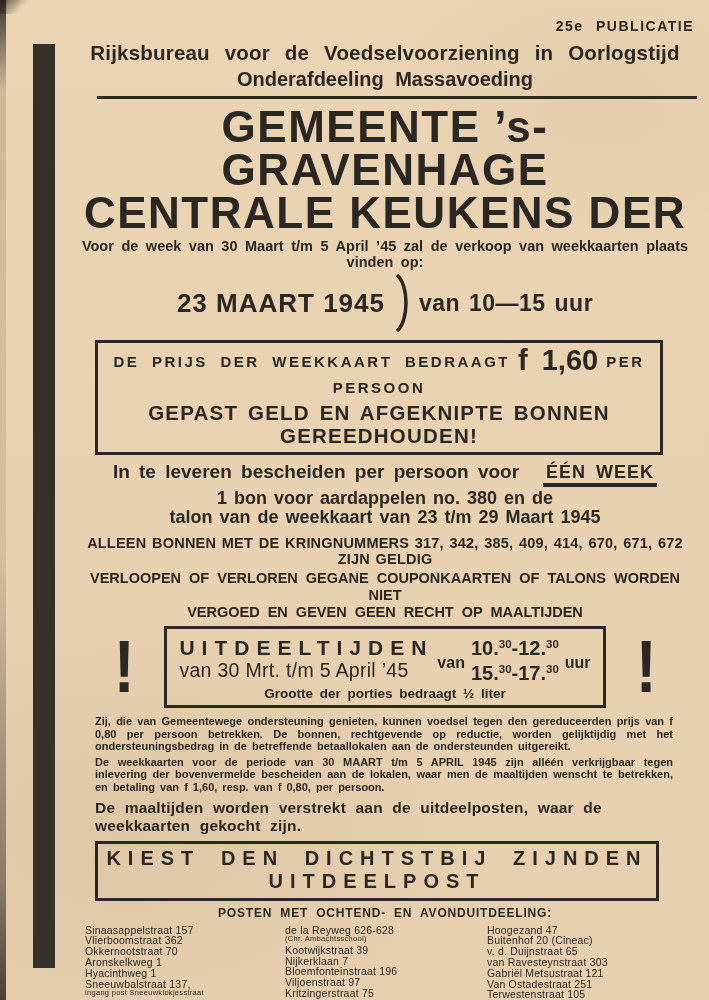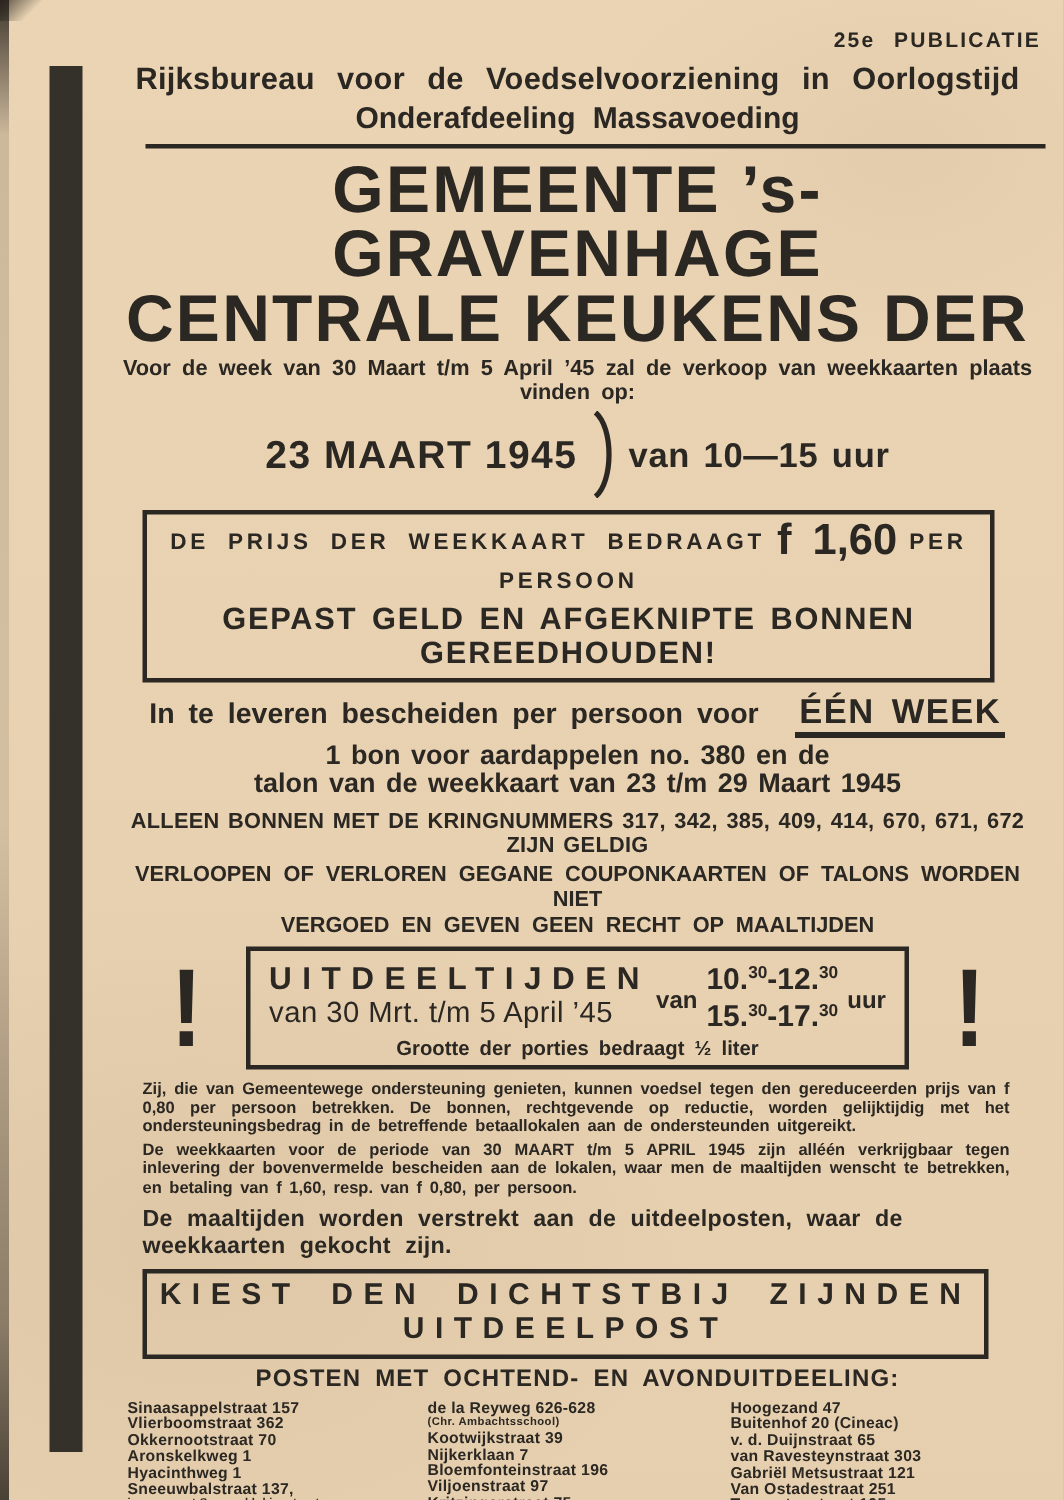--- a/index.html
+++ b/index.html
@@ -31,21 +31,21 @@
   .day-name{width:140px;}
   .brace{margin:0 8px 0 10px;}
   .hours{font-weight:bold;font-size:23px;letter-spacing:.5px;word-spacing:2px;}
 
   .price-box{margin:8px 0 0 25px;width:558px;border:3px solid #2b2722;text-align:center;padding:4px 2px 5px;}
   .price-line1{font-size:15px;font-weight:bold;letter-spacing:2.5px;word-spacing:6px;line-height:26px;}
   .price-amount{font-size:29px;letter-spacing:0;margin:0 8px;vertical-align:-3px;}
   .price-line2{font-size:20.5px;font-weight:bold;letter-spacing:1.2px;word-spacing:3px;line-height:23px;}
 
   .submit-line{margin-top:6px;text-align:center;font-size:19px;font-weight:bold;word-spacing:4px;}
-  .submit-emph{font-size:23px;letter-spacing:1px;border-bottom:4px solid #2b2722;padding:0 3px 1px;margin-left:24px;text-align:right;}
+  .submit-emph{font-size:18px;letter-spacing:1px;border-bottom:4px solid #2b2722;padding:0 3px 1px;margin-left:24px;text-align:right;}
 
   .docs{margin-top:6px;text-align:center;font-size:18px;font-weight:bold;line-height:19px;word-spacing:2px;}
 
   .valid{margin-top:8px;text-align:center;font-size:14.5px;font-weight:bold;letter-spacing:.2px;word-spacing:1.5px;}
   .lost{margin-top:3px;text-align:center;font-size:14.5px;font-weight:bold;word-spacing:4px;line-height:17px;}
 
   .uitdeel-row{margin-top:5px;display:flex;justify-content:center;align-items:center;gap:28px;}
   .bang{font-size:74px;font-weight:bold;line-height:58px;transform:scaleX(.85);}
   .ut-box{border:3px solid #2b2722;padding:5px 12px 4px;}
   .ut-top{display:flex;align-items:center;}
@@ -57,28 +57,28 @@
   .ut-uur{font-size:16px;font-weight:bold;margin:8px 0 0 6px;}
   .ut-portions{text-align:center;font-size:13.5px;font-weight:bold;margin-top:2px;word-spacing:3px;}
 
   .para{margin:7px 0 0 25px;width:578px;font-size:11px;font-weight:bold;line-height:12.6px;text-align:justify;word-spacing:2px;}
   .para2{margin-top:3px;}
   .para-big{margin:5px 0 0 25px;width:578px;font-size:15.5px;font-weight:bold;word-spacing:5px;letter-spacing:.2px;}
 
   .kiest-box{margin:6px 0 0 25px;width:558px;border:3.5px solid #2b2722;text-align:center;
     font-size:20px;font-weight:bold;letter-spacing:7px;word-spacing:8px;padding:3px 0 5px;}
 
-  .posten-head{margin-top:5px;text-align:center;font-size:16px;font-weight:bold;letter-spacing:.8px;word-spacing:4px;}
+  .posten-head{margin-top:5px;text-align:center;font-size:12px;font-weight:bold;letter-spacing:.8px;word-spacing:4px;}
 
   .cols{margin:5px 0 0 15px;display:flex;}
   .col{box-sizing:border-box;}
   .col1{width:200px;}
   .col2{width:202px;}
   .col3{width:213px;}
-  .post-item{font-size:10.5px;font-weight:bold;line-height:10.8px;letter-spacing:.2px;}
+  .post-item{font-size:10.5px;font-weight:normal;line-height:10.8px;letter-spacing:.2px;}
   .note-block{font-size:7.5px;line-height:8.5px;text-align:left;padding-right:26px;letter-spacing:.3px;margin-bottom:1px;}
   .note-block:empty{display:none;margin:0;}
 </style>
 </head>
 <body>
 
 <div class="page">
   <div class="edge-left"></div>
   <div class="corner-tl"></div>
   <div class="left-bar"></div>

